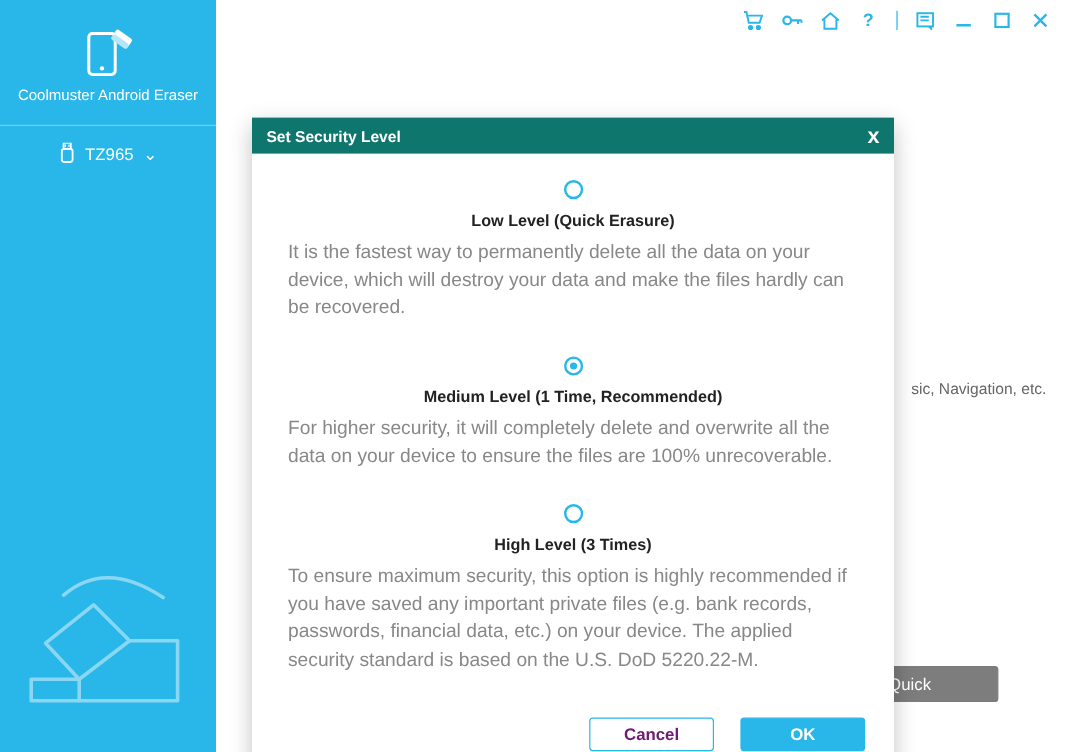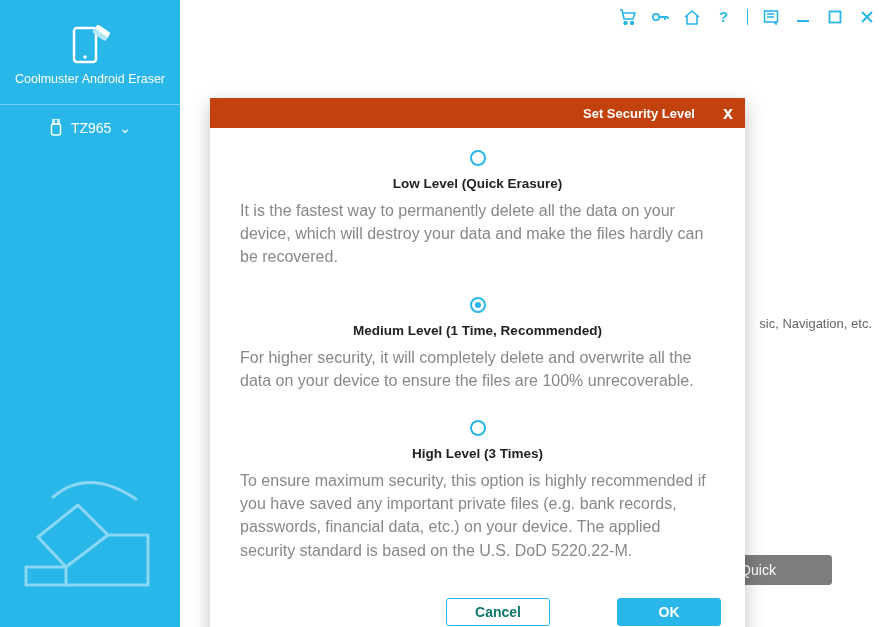--- a/index.html
+++ b/index.html
@@ -121,29 +121,28 @@
   
   .modal {
     position: absolute;
     left: 210px;
     top: 98px;
     width: 535px;
     background: #fff;
     box-shadow: 0 6px 18px rgba(0,0,0,0.25);
   }
   .modal-header {
-    background: #c2410c;
+    background: #0f766e;
     color: #fff;
     font-size: 13px;
     font-weight: bold;
     padding: 6px 12px;
     display: flex;
-    justify-content: flex-end;
-    align-items: center;
-    gap: 28px;
+    justify-content: space-between;
+    align-items: center;
   }
   .modal-close {
     color: #fff;
     font-weight: bold;
     font-size: 18px;
     cursor: pointer;
     line-height: 1;
   }
   .modal-body {
     padding: 22px 28px 14px 28px;
@@ -196,30 +195,29 @@
     height: 28px;
     border-radius: 3px;
     font-size: 14px;
     display: inline-flex;
     align-items: center;
     justify-content: center;
     cursor: pointer;
   }
   .mbtn-cancel {
     border: 1px solid #29b6e8;
-    color: #0f766e;
+    color: #701a75;
     background: #fff;
     font-weight: bold;
   }
   .mbtn-ok {
     background: #29b6e8;
     color: #fff;
     border: 1px solid #29b6e8;
     font-weight: bold;
-    margin-left: 45px;
   }
 </style>
 </head>
 <body>
 
 <div class="sidebar">
   <div class="logo-box">
     <span class="logo-icon">
       <svg width="44" height="40" viewBox="0 0 44 40">
         <rect x="6" y="4" width="22" height="34" rx="3" fill="none" stroke="#fff" stroke-width="2.5"></rect>

